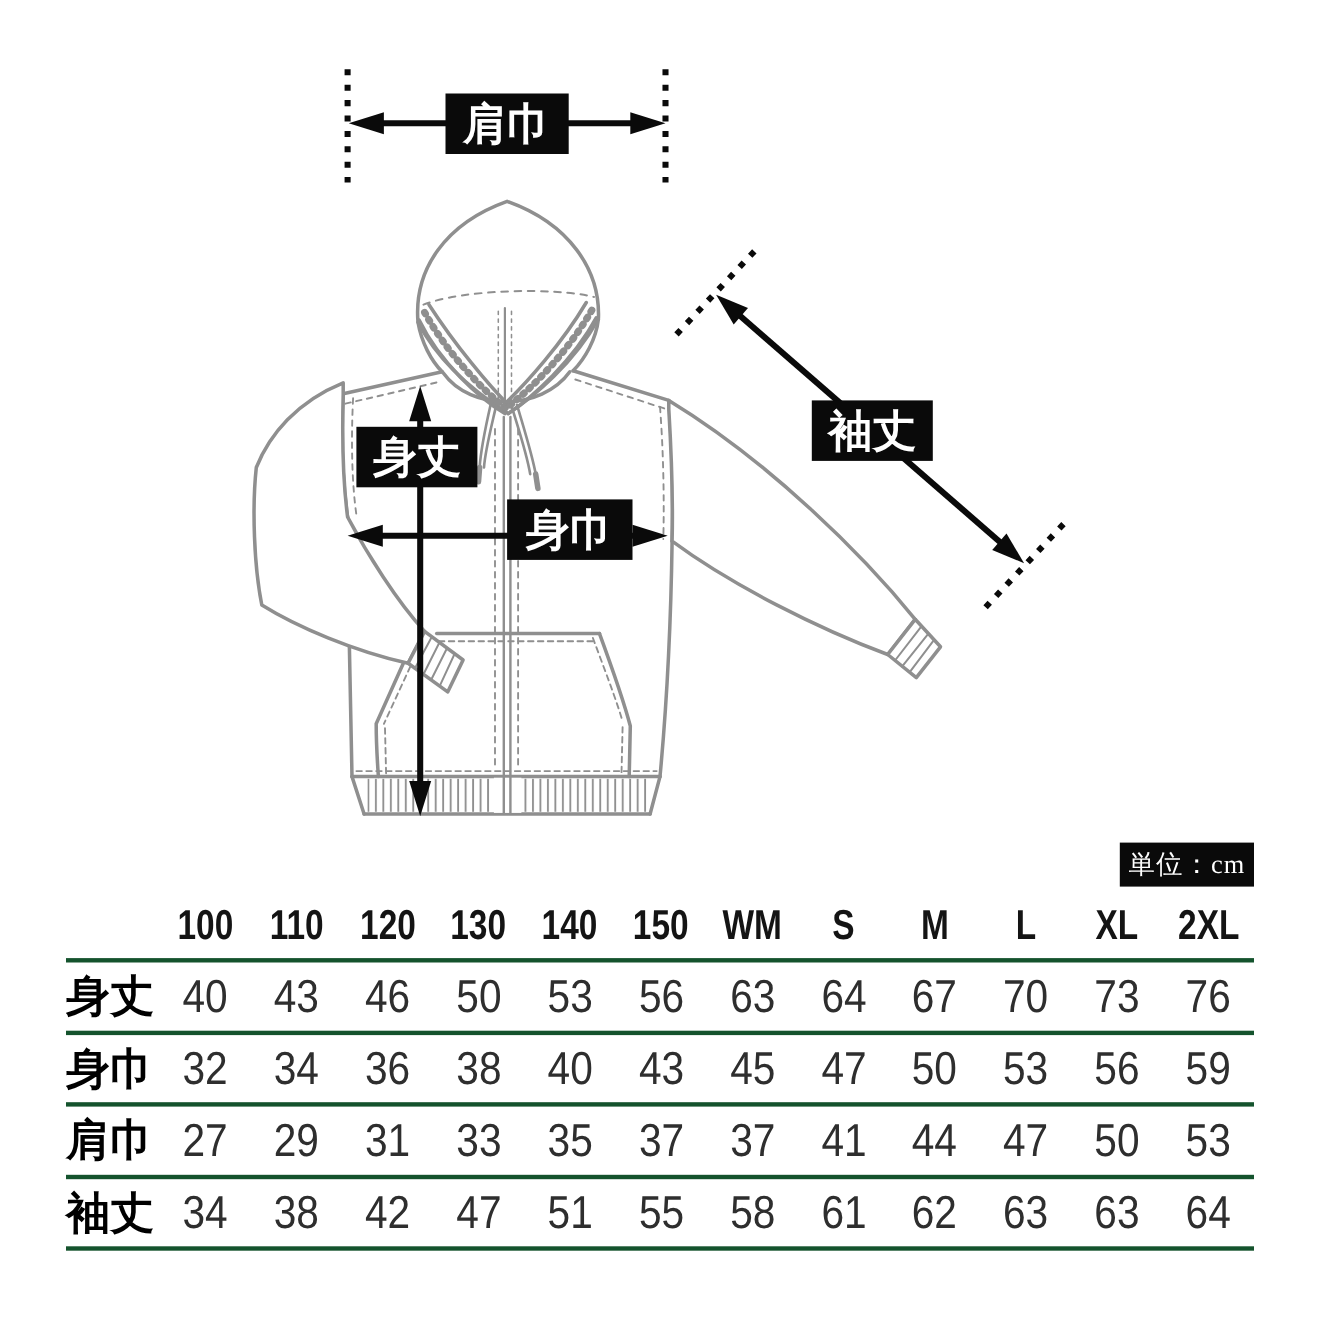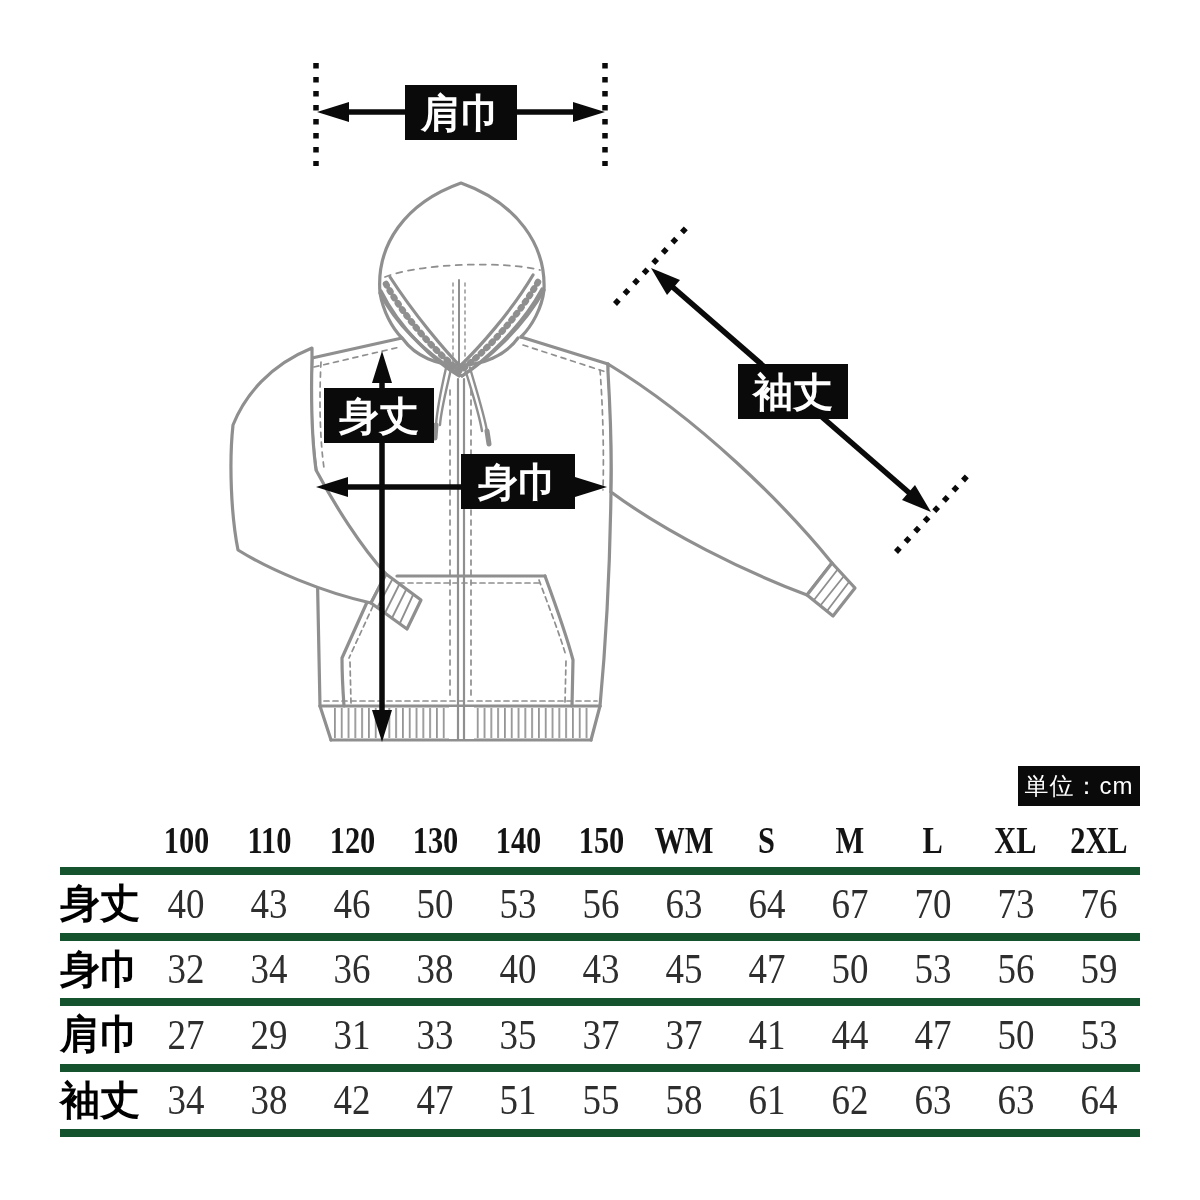--- a/index.html
+++ b/index.html
@@ -1,24 +1,24 @@
 <!DOCTYPE html>
 <html><head>
 <meta charset="utf-8">
 <style>
   html,body{margin:0;padding:0;background:#ffffff;}
   .stage{position:relative;width:1200px;height:1200px;background:#ffffff;overflow:hidden;
          font-family:"Liberation Sans","DejaVu Sans",sans-serif;border-radius:22px;}
   svg{position:absolute;left:0;top:0;}
   .unit-badge{position:absolute;left:1018px;top:766px;width:122px;height:40px;
               background:#0a0a0a;color:#ffffff;display:flex;align-items:center;justify-content:center;
-              font-size:24px;font-weight:400;letter-spacing:1px;}
+              font-size:24px;font-weight:400;letter-spacing:1px;font-family:Liberation Serif, serif;}
   .sizetable{position:absolute;left:60px;top:813px;width:1080px;}
   .trow{display:grid;grid-template-columns:85px repeat(12,1fr);align-items:center;
-        height:65.5px;box-sizing:border-box;border-bottom:8px solid #14532d;font-family:Liberation Serif, serif;}
+        height:65.5px;box-sizing:border-box;border-bottom:4px solid #14532d;}
   .trow.thead{height:62px;}
   .tcell{text-align:center;white-space:nowrap;}
   .hnum{display:inline-block;transform:scaleX(0.8);transform-origin:50% 50%;
         font-size:38px;font-weight:700;color:#141414;}
   .vnum{display:inline-block;transform:scaleX(0.88);transform-origin:50% 50%;
         font-size:42px;font-weight:400;color:#2e2e2e;}
   .rlabel{text-align:left;font-size:40px;font-weight:700;color:#000;}
   .svgtxt{font-family:"Liberation Sans","DejaVu Sans",sans-serif;font-weight:700;}
 </style>
 </head>

